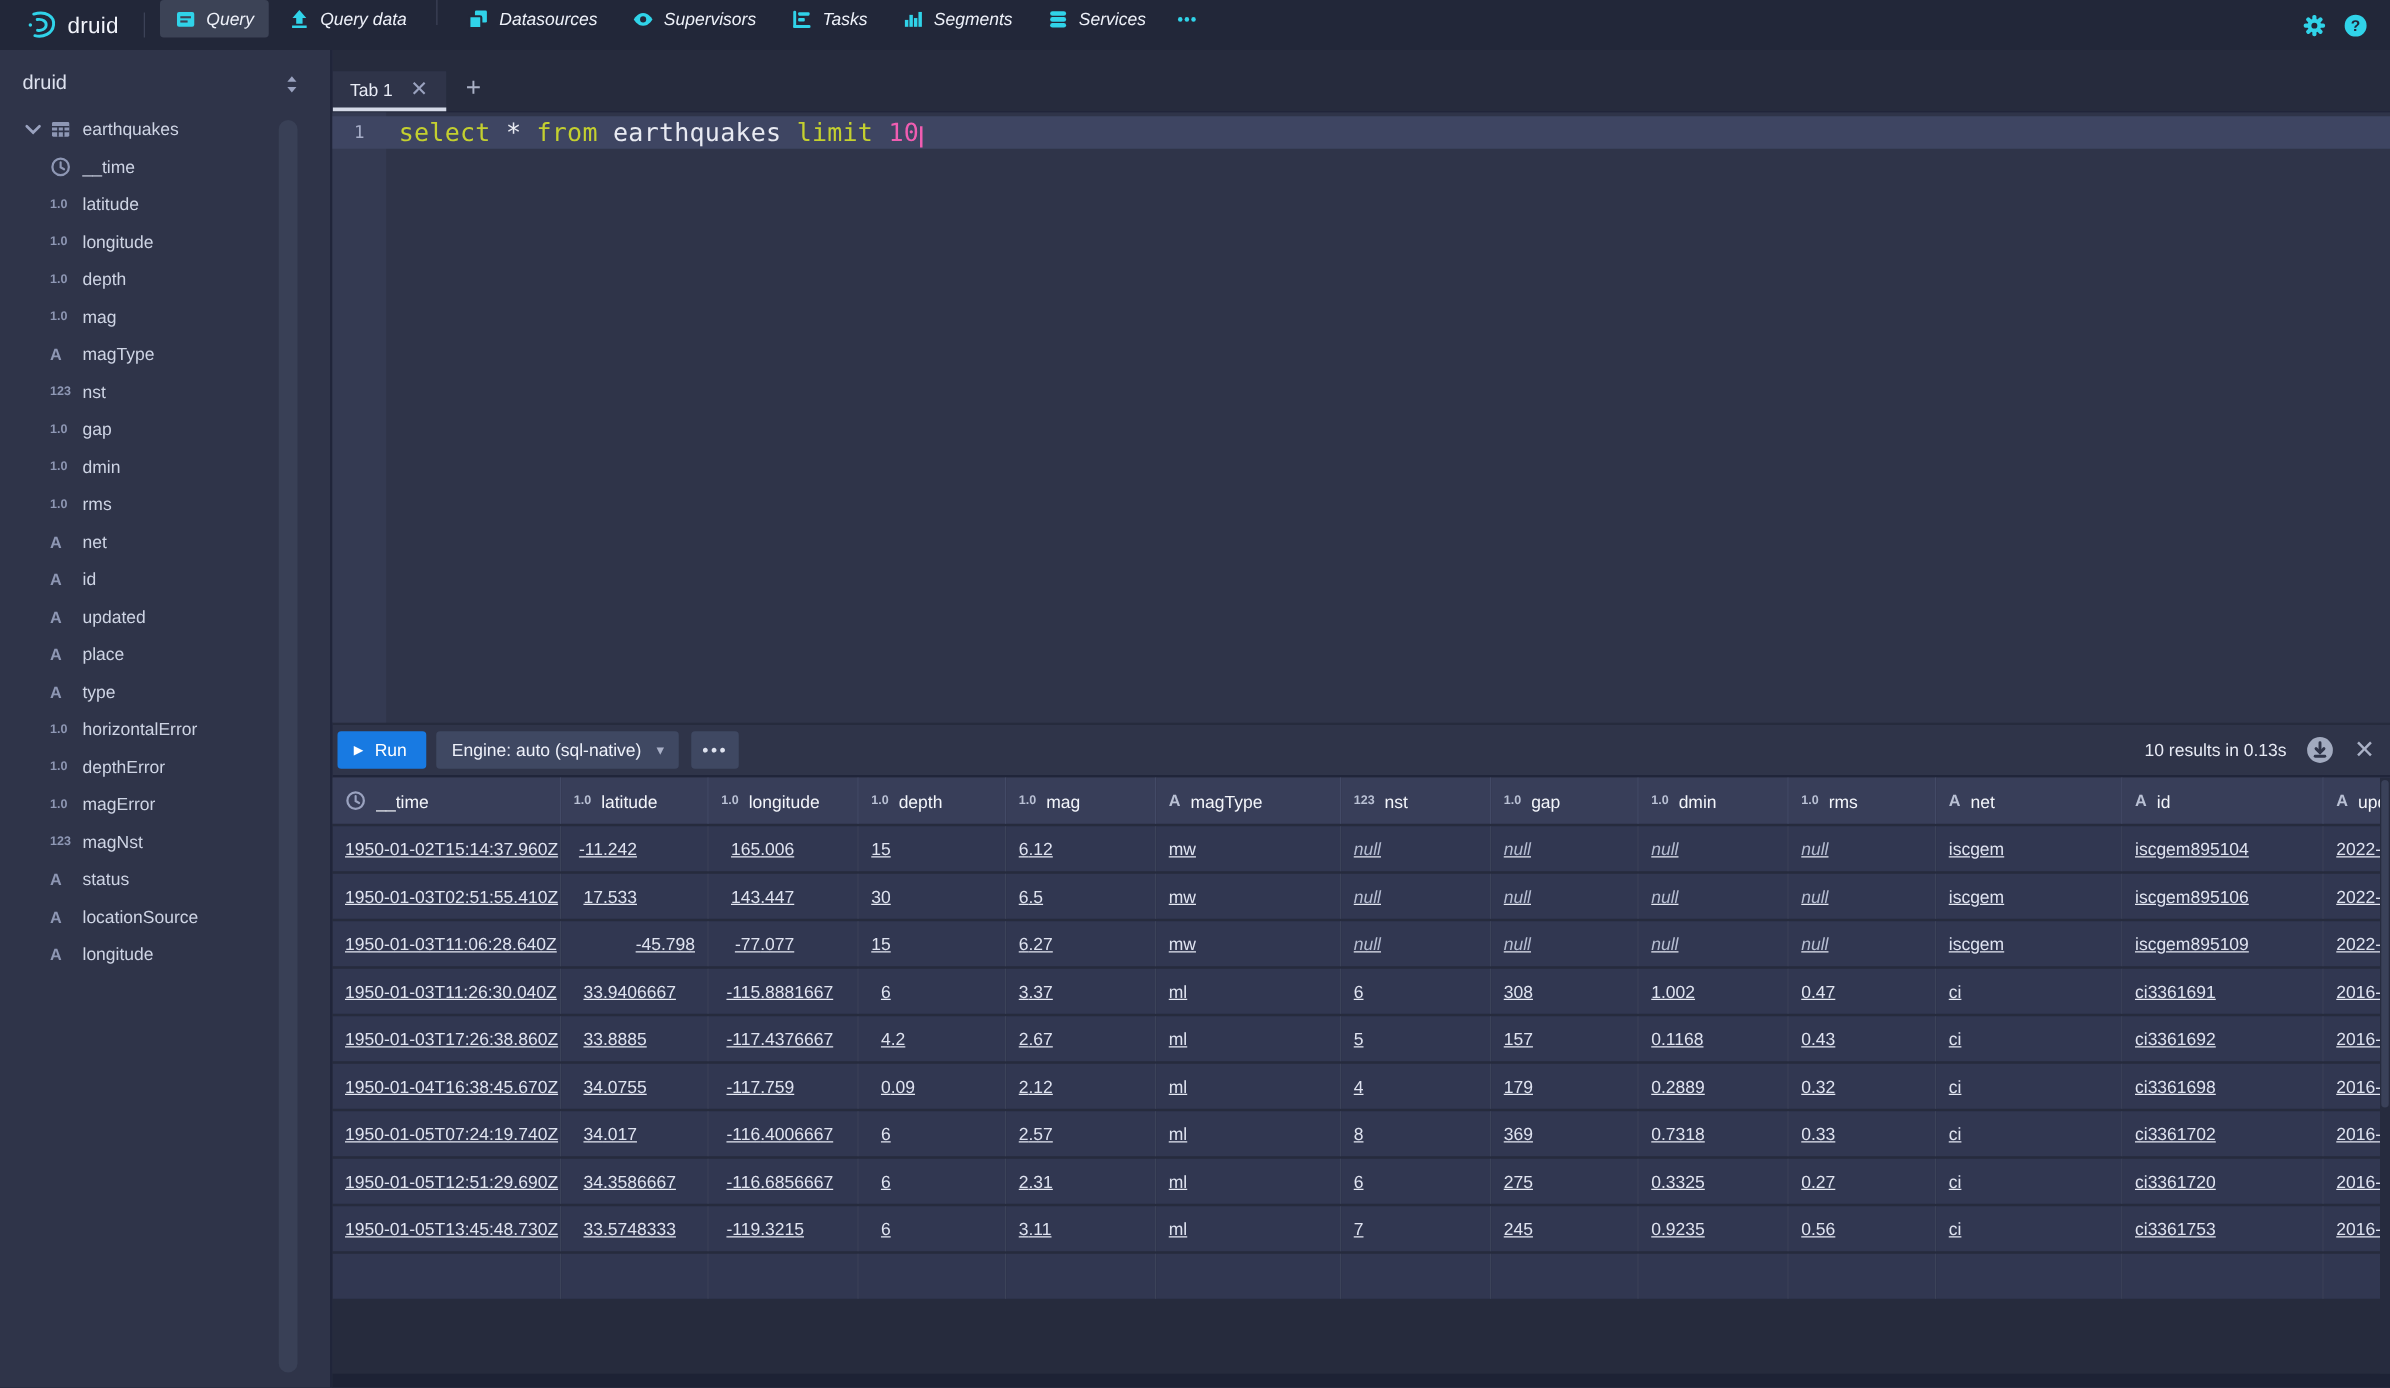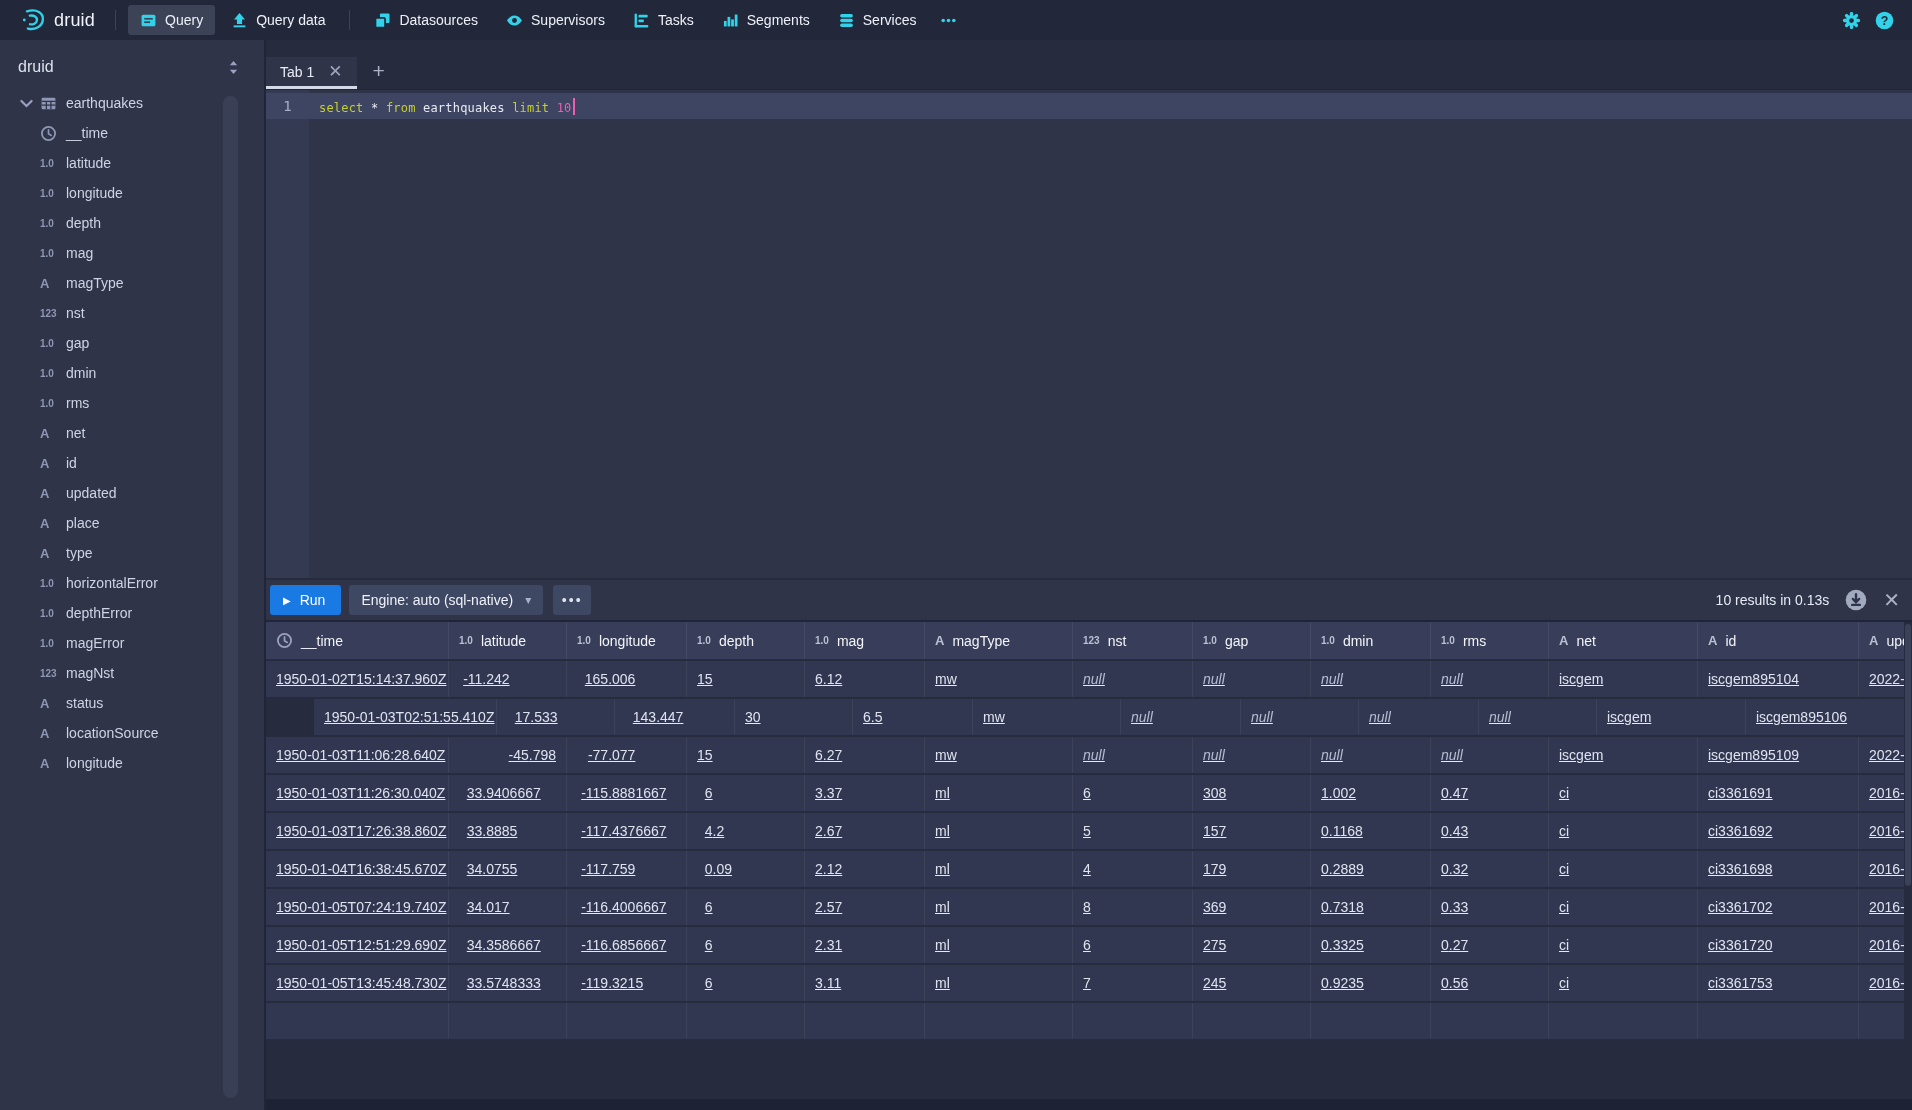--- a/index.html
+++ b/index.html
@@ -13,21 +13,21 @@
 
   
   .topnav {
     height:40px; background:#222739; display:flex; align-items:center;
     padding:0 12px; flex:0 0 40px;
   }
   .brand { display:flex; align-items:center; gap:8px; padding:0 10px 0 8px; cursor:pointer; }
   .brand .logo { display:flex; align-items:center; color:#30d3e9; }
   .brand .brand-name { font-size:18px; font-weight:500; color:#f2f4fb; letter-spacing:.2px; }
   .nav-sep { width:1px; height:20px; background:#3c4257; margin:0 10px; }
-  .navitems { display:flex; align-items:center; height:100%; }
+  .navitems { display:flex; align-items:flex-start; height:100%;font-style:italic; }
   .nav-item {
     display:flex; align-items:center; gap:8px; height:30px; padding:0 12px;
     border-radius:3px; cursor:pointer; color:#eef1f9; white-space:nowrap; margin:0 2px;
   }
   .nav-item .nicon { display:flex; align-items:center; color:#30d3e9; }
   .nav-item.active { background:#3c4356; }
   .nav-item.icon-only { padding:0 8px; }
   .nav-right { margin-left:auto; display:flex; align-items:center; gap:14px; padding-right:6px; }
   .nav-iconbtn { display:flex; align-items:center; color:#30d3e9; cursor:pointer; }
 
@@ -75,21 +75,21 @@
     background:none; border:none; color:#aab1c6; font-size:21px; margin:0 0 6px 16px;
     cursor:pointer; font-family:inherit;
   }
 
   
   .editor { flex:1; position:relative; background:#2f3449; font-family:"DejaVu Sans Mono","Liberation Mono",monospace; }
   .gutter-col { position:absolute; left:0; top:0; bottom:0; width:43px; background:#343a52; }
   .code-line { position:relative; display:flex; height:26px; align-items:center; margin-top:3px; }
   .code-line.active .line-bg { position:absolute; left:0; right:0; top:0; bottom:0; background:#3e4562; }
   .gutter-num { position:relative; width:43px; text-align:center; color:#a7aec8; font-size:14px; flex:0 0 43px; }
-  .code-text { position:relative; padding-left:10px; font-size:12px; color:#e8eaf2; letter-spacing:.2px; }
+  .code-text { position:relative; padding-left:10px; font-size:20px; color:#e8eaf2; letter-spacing:.2px; }
   .tok-keyword { color:#c4d02f; }
   .tok-plain { color:#e8eaf2; }
   .tok-number { color:#ef5db1; }
   .cursor { display:inline-block; width:2px; height:17px; background:#ef5db1; vertical-align:text-bottom; margin-left:1px; }
 
   
   .runbar {
     height:44px; flex:0 0 44px; background:#2f3449; border-top:2px solid #262b3d;
     border-bottom:2px solid #20253a; display:flex; align-items:center; padding:0 12px 0 4px;
   }
@@ -620,21 +620,21 @@
               <div class="td" style="width: 148px;">mw</div>
               <div class="td null" style="width: 120px;">null</div>
               <div class="td null" style="width: 118px;">null</div>
               <div class="td null" style="width: 120px;">null</div>
               <div class="td null" style="width: 118px;">null</div>
               <div class="td" style="width: 149px;">iscgem</div>
               <div class="td" style="width: 161px;">iscgem895104</div>
               <div class="td" style="width: 120px;">2022-0</div>
             </div>
             <div class="tr">
-              <div class="td" style="width: 183px; margin-left: 48px;">1950-01-03T02:51:55.410Z</div>
+              <div class="td" style="width: 183px;">1950-01-03T02:51:55.410Z</div>
               <div class="td" style="width: 118px;">
                 <span class="ip" style="width:3ch">17</span>
                 <span>.533</span>
               </div>
               <div class="td" style="width: 120px;">
                 <span class="ip" style="width:4ch">143</span>
                 <span>.447</span>
               </div>
               <div class="td" style="width: 118px;">
                 <span class="ip" style="width:2ch">30</span>

